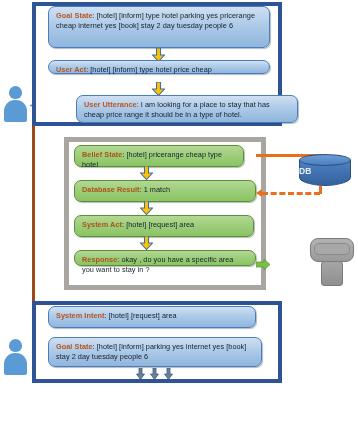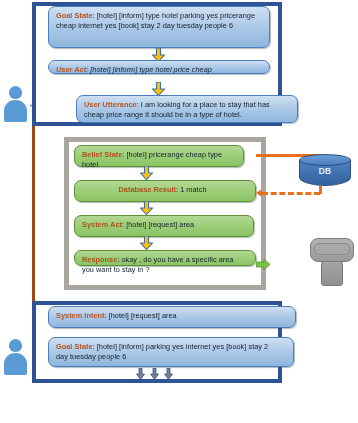--- a/index.html
+++ b/index.html
@@ -67,32 +67,32 @@
   
   .box.green {
     background: linear-gradient(to bottom, #b3d894 0%, #9ccd79 50%, #8ac464 100%);
     border: 1px solid #5c8f36;
     box-shadow: 1px 1px 1px rgba(40,70,30,0.35);
   }
   .box.green .lbl { color: #b0521c; }
 
   
   #goal-state-top     { left: 48px;  top: 6px;   width: 222px; height: 42px; }
-  #user-act           { left: 48px;  top: 60px;  width: 222px; height: 14px; font-style: italic; }
+  #user-act           { left: 48px;  top: 60px;  width: 222px; height: 14px; }
   #user-utterance     { left: 48px;  top: 95px;  width: 222px; height: 28px; margin-left: 28px; }
 
   
   #belief-state       { left: 74px;  top: 145px; width: 170px; height: 22px; }
-  #database-result    { left: 74px;  top: 180px; width: 182px; height: 22px; text-align: center; }
+  #database-result    { left: 74px;  top: 180px; width: 182px; height: 22px; }
   #system-act         { left: 74px;  top: 215px; width: 180px; height: 22px; }
   #response           { left: 74px;  top: 250px; width: 182px; height: 16px; }
 
   
-  #system-intent      { left: 48px;  top: 306px; width: 248px; height: 22px; }
-  #goal-state-bottom  { left: 48px;  top: 337px; width: 246px; height: 30px; }
+  #system-intent      { left: 48px;  top: 306px; width: 208px; height: 22px; }
+  #goal-state-bottom  { left: 48px;  top: 337px; width: 214px; height: 30px; }
 
   
   .down-arrow {
     position: absolute;
     width: 13px;
     height: 14px;
   }
 
   
   .orange-v {
@@ -172,21 +172,21 @@
     width: 52px; height: 12px;
     background: linear-gradient(to bottom, #6c9ed6 0%, #4b7fbe 100%);
     border-radius: 50%;
     border: 1px solid #2b4f80;
     box-sizing: border-box;
   }
   #db .cyl-label {
     position: absolute;
     left: 0; top: 12px;
     width: 52px;
-    text-align: center;
+    text-align: left;
     font-size: 8.5px;
     font-weight: bold;
     color: #e8eef7;
   }
 
   
   .oline {
     position: absolute;
     background: #e8701a;
   }

